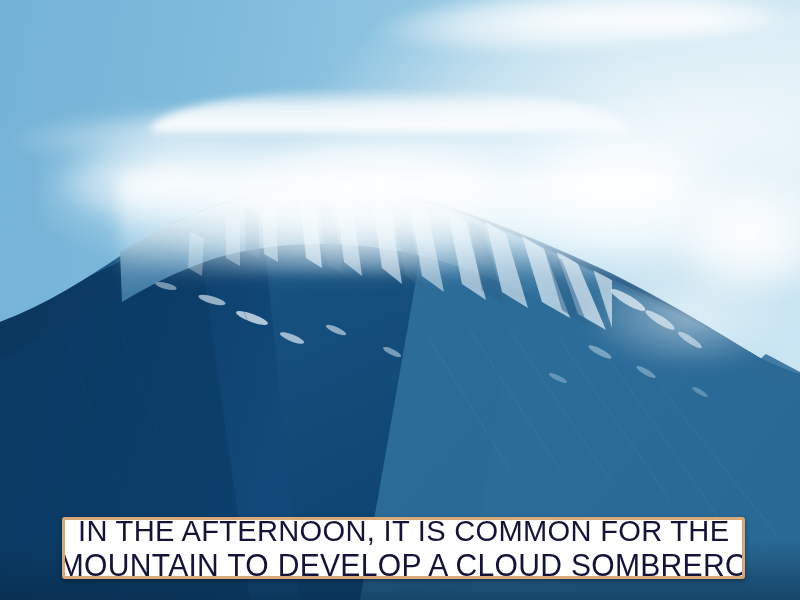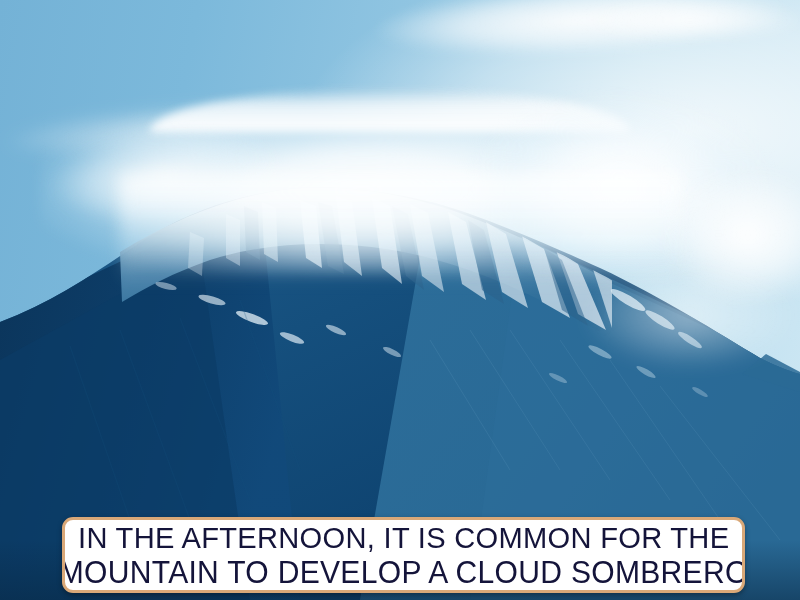--- a/index.html
+++ b/index.html
@@ -133,25 +133,25 @@
 
   
   .mtn { position: absolute; left: 0; top: 0; }
 
   
   .caption-box {
     position: absolute;
     left: 62px;
     top: 517px;
     width: 683px;
-    height: 76px;
+    height: 62px;
     box-sizing: border-box;
     background: #FFFFFF;
     border: 3px solid #D9A878;
-    border-radius: 11px;
+    border-radius: 3px;
     box-shadow: 0 2px 5px rgba(0,0,0,0.35);
     display: flex;
     flex-direction: column;
     align-items: center;
     justify-content: center;
     overflow: hidden;
   }
   .caption-line {
     color: #14143A;
     font-family: "Liberation Sans", sans-serif;

